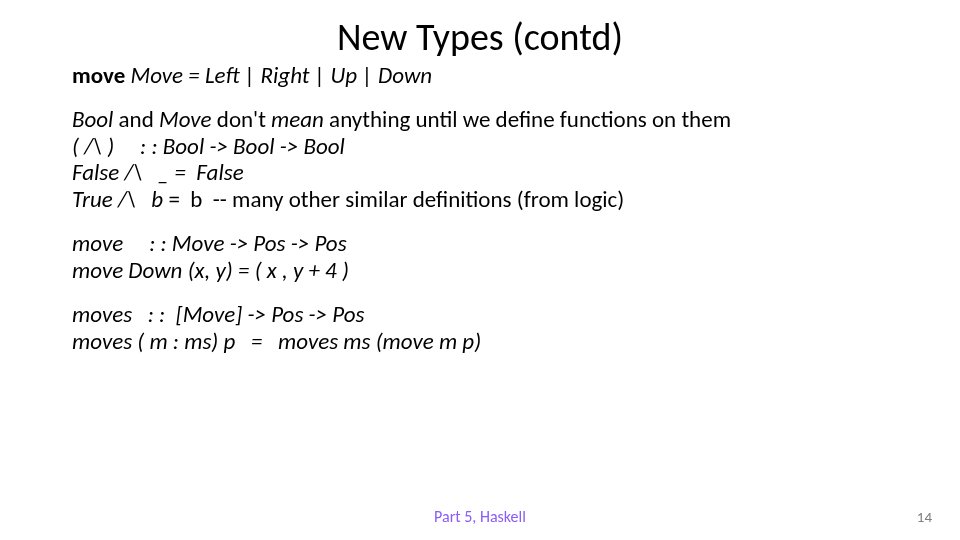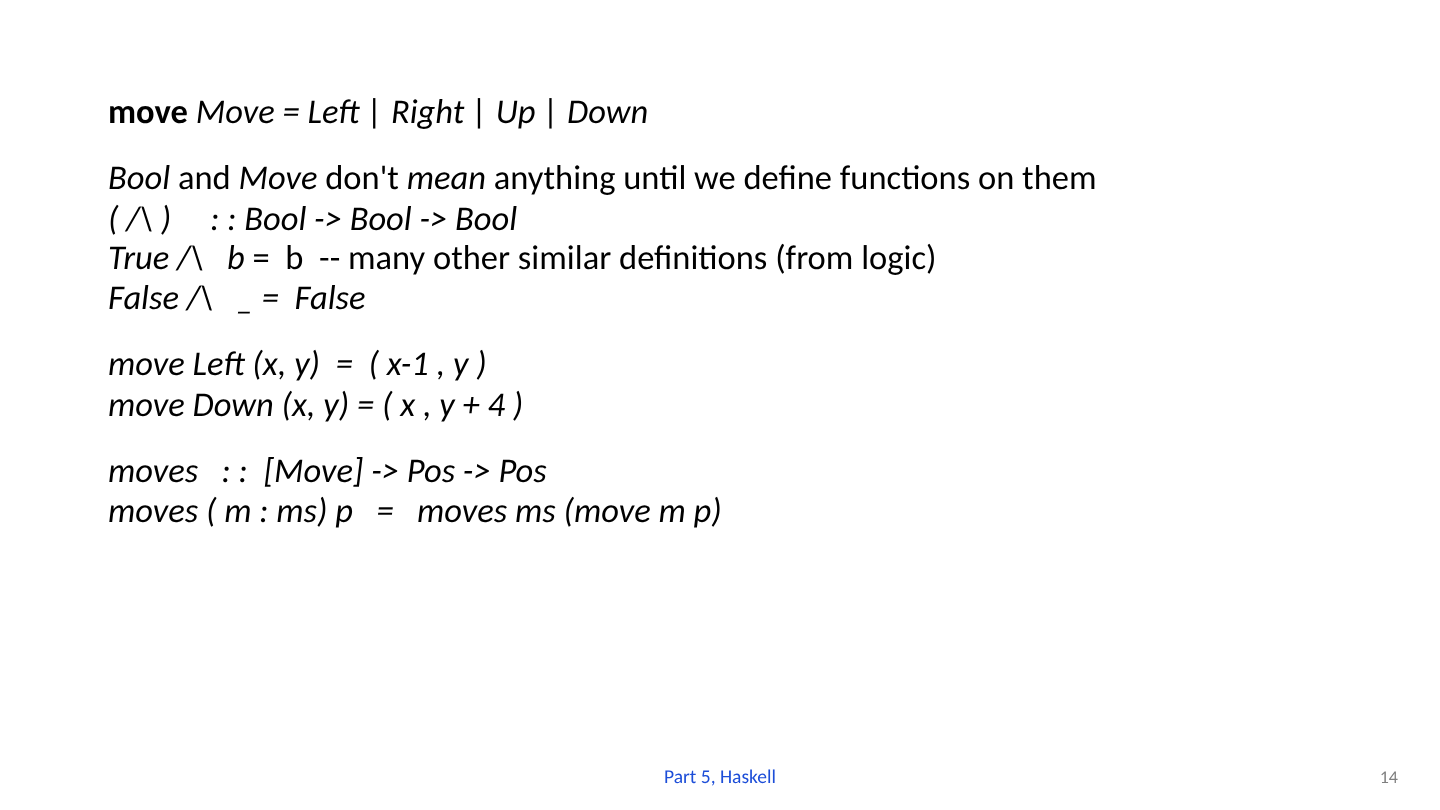--- a/index.html
+++ b/index.html
@@ -42,54 +42,55 @@
   }
   .para .line {
     white-space: pre;
   }
   .footer-center {
     position: absolute;
     bottom: 14px;
     left: 0;
     width: 100%;
     text-align: center;
-    font-size: 13px;
-    color: #1d4ed8;
+    font-size: 16px;
+    color: #8b5cf6;
   }
   .footer-right {
     position: absolute;
     bottom: 14px;
     right: 28px;
-    font-size: 12px;
+    font-size: 15px;
     color: #7f7f7f;
   }
   i { font-style: italic; }
   b { font-weight: 700; }
 </style>
 </head>
 <body>
 
 <div class="slide">
 
+  <div class="title">New Types (contd)</div>
 
   <div class="body">
 
     <div class="para">
       <span class="line"><b><span>move</span></b><i><span> Move = Left | Right | Up | Down</span></i></span>
     </div>
 
     <div class="para">
       <div class="line"><i><span>Bool</span></i><span> and </span><i><span>Move</span></i><span> don't </span><i><span>mean</span></i><span> anything until we define functions on them</span></div>
       <div class="line"><i><span>( /\ )     : : Bool -&gt; Bool -&gt; Bool</span></i></div>
+      <div class="line"><i><span>False /\   _ =  False</span></i></div>
       <div class="line"><i><span>True /\   b</span></i><span> =  b  -- many other similar definitions (from logic)</span></div>
-      <div class="line"><i><span>False /\   _ =  False</span></i></div>
     </div>
 
     <div class="para">
-      <div class="line"><i><span>move Left (x, y)  =  ( x-1 , y )</span></i></div>
+      <div class="line"><i><span>move     : : Move -&gt; Pos -&gt; Pos</span></i></div>
       <div class="line"><i><span>move Down (x, y) = ( x , y + 4 )</span></i></div>
     </div>
 
     <div class="para" style="margin-bottom:4px">
       <div class="line"><i><span>moves   : :  [Move] -&gt; Pos -&gt; Pos</span></i></div>
       <div class="line"><i><span>moves ( m : ms) p   =   moves ms (move m p)</span></i></div>
     </div>
 
   </div>
 

